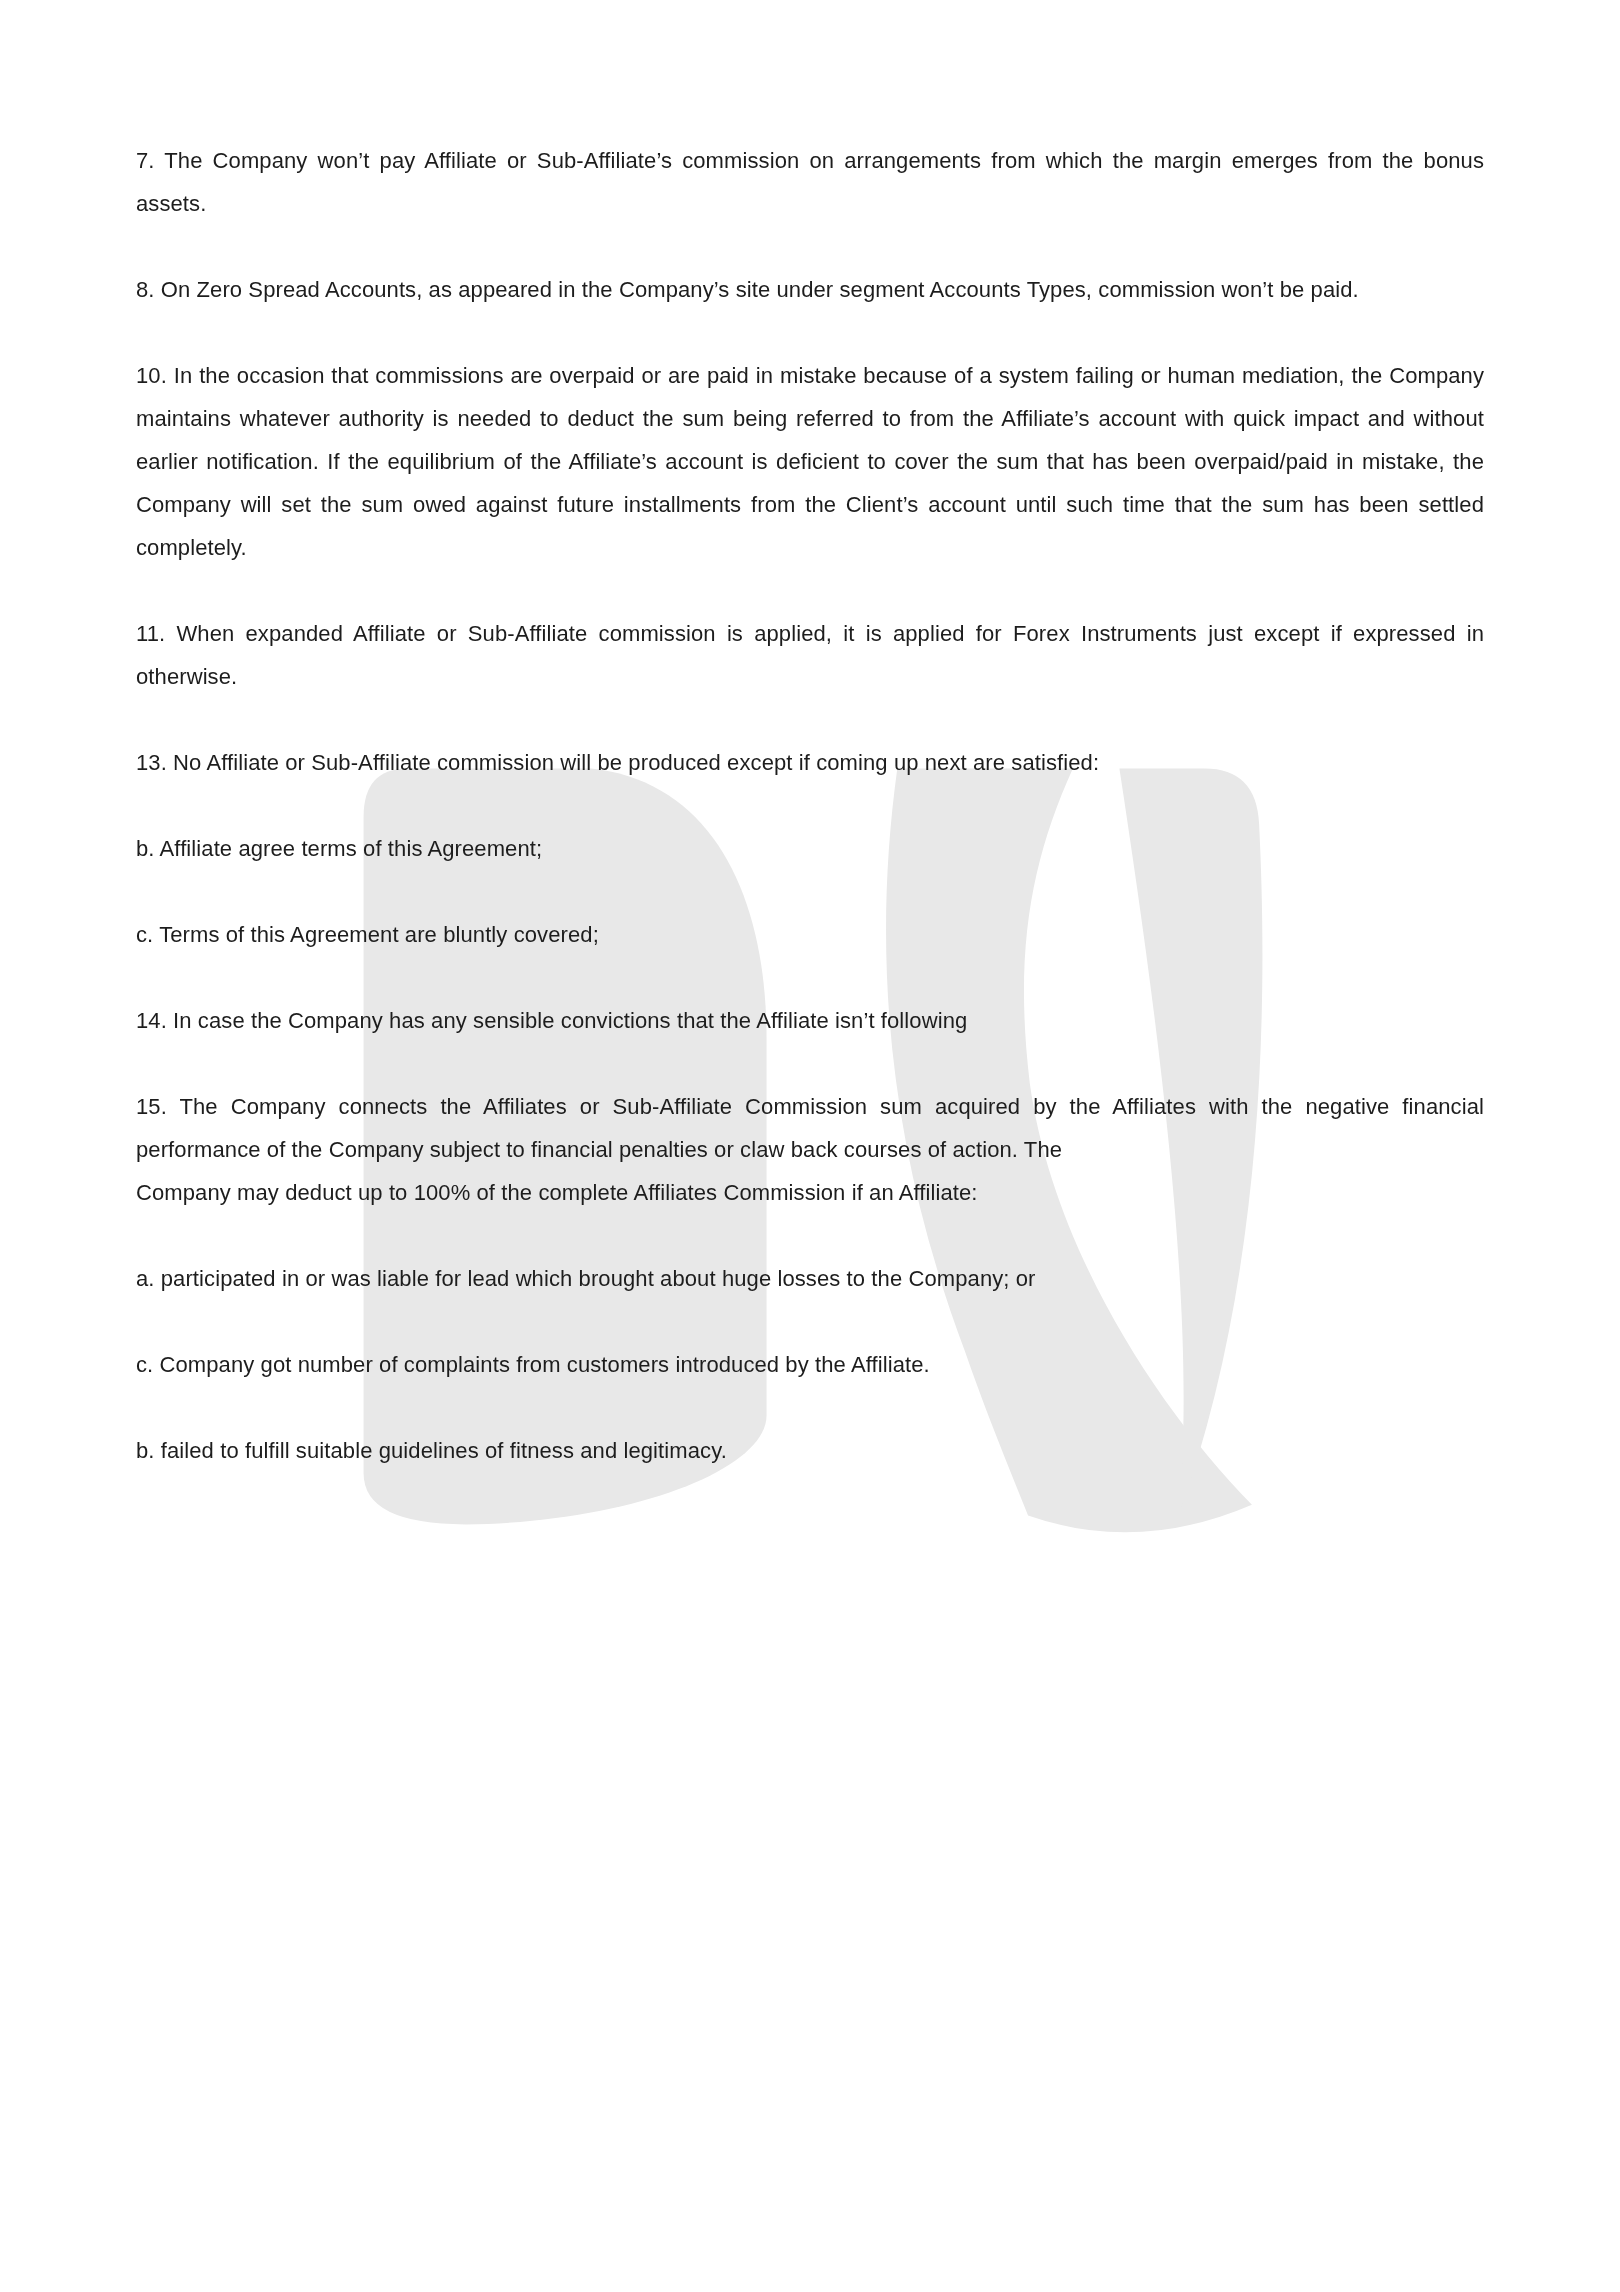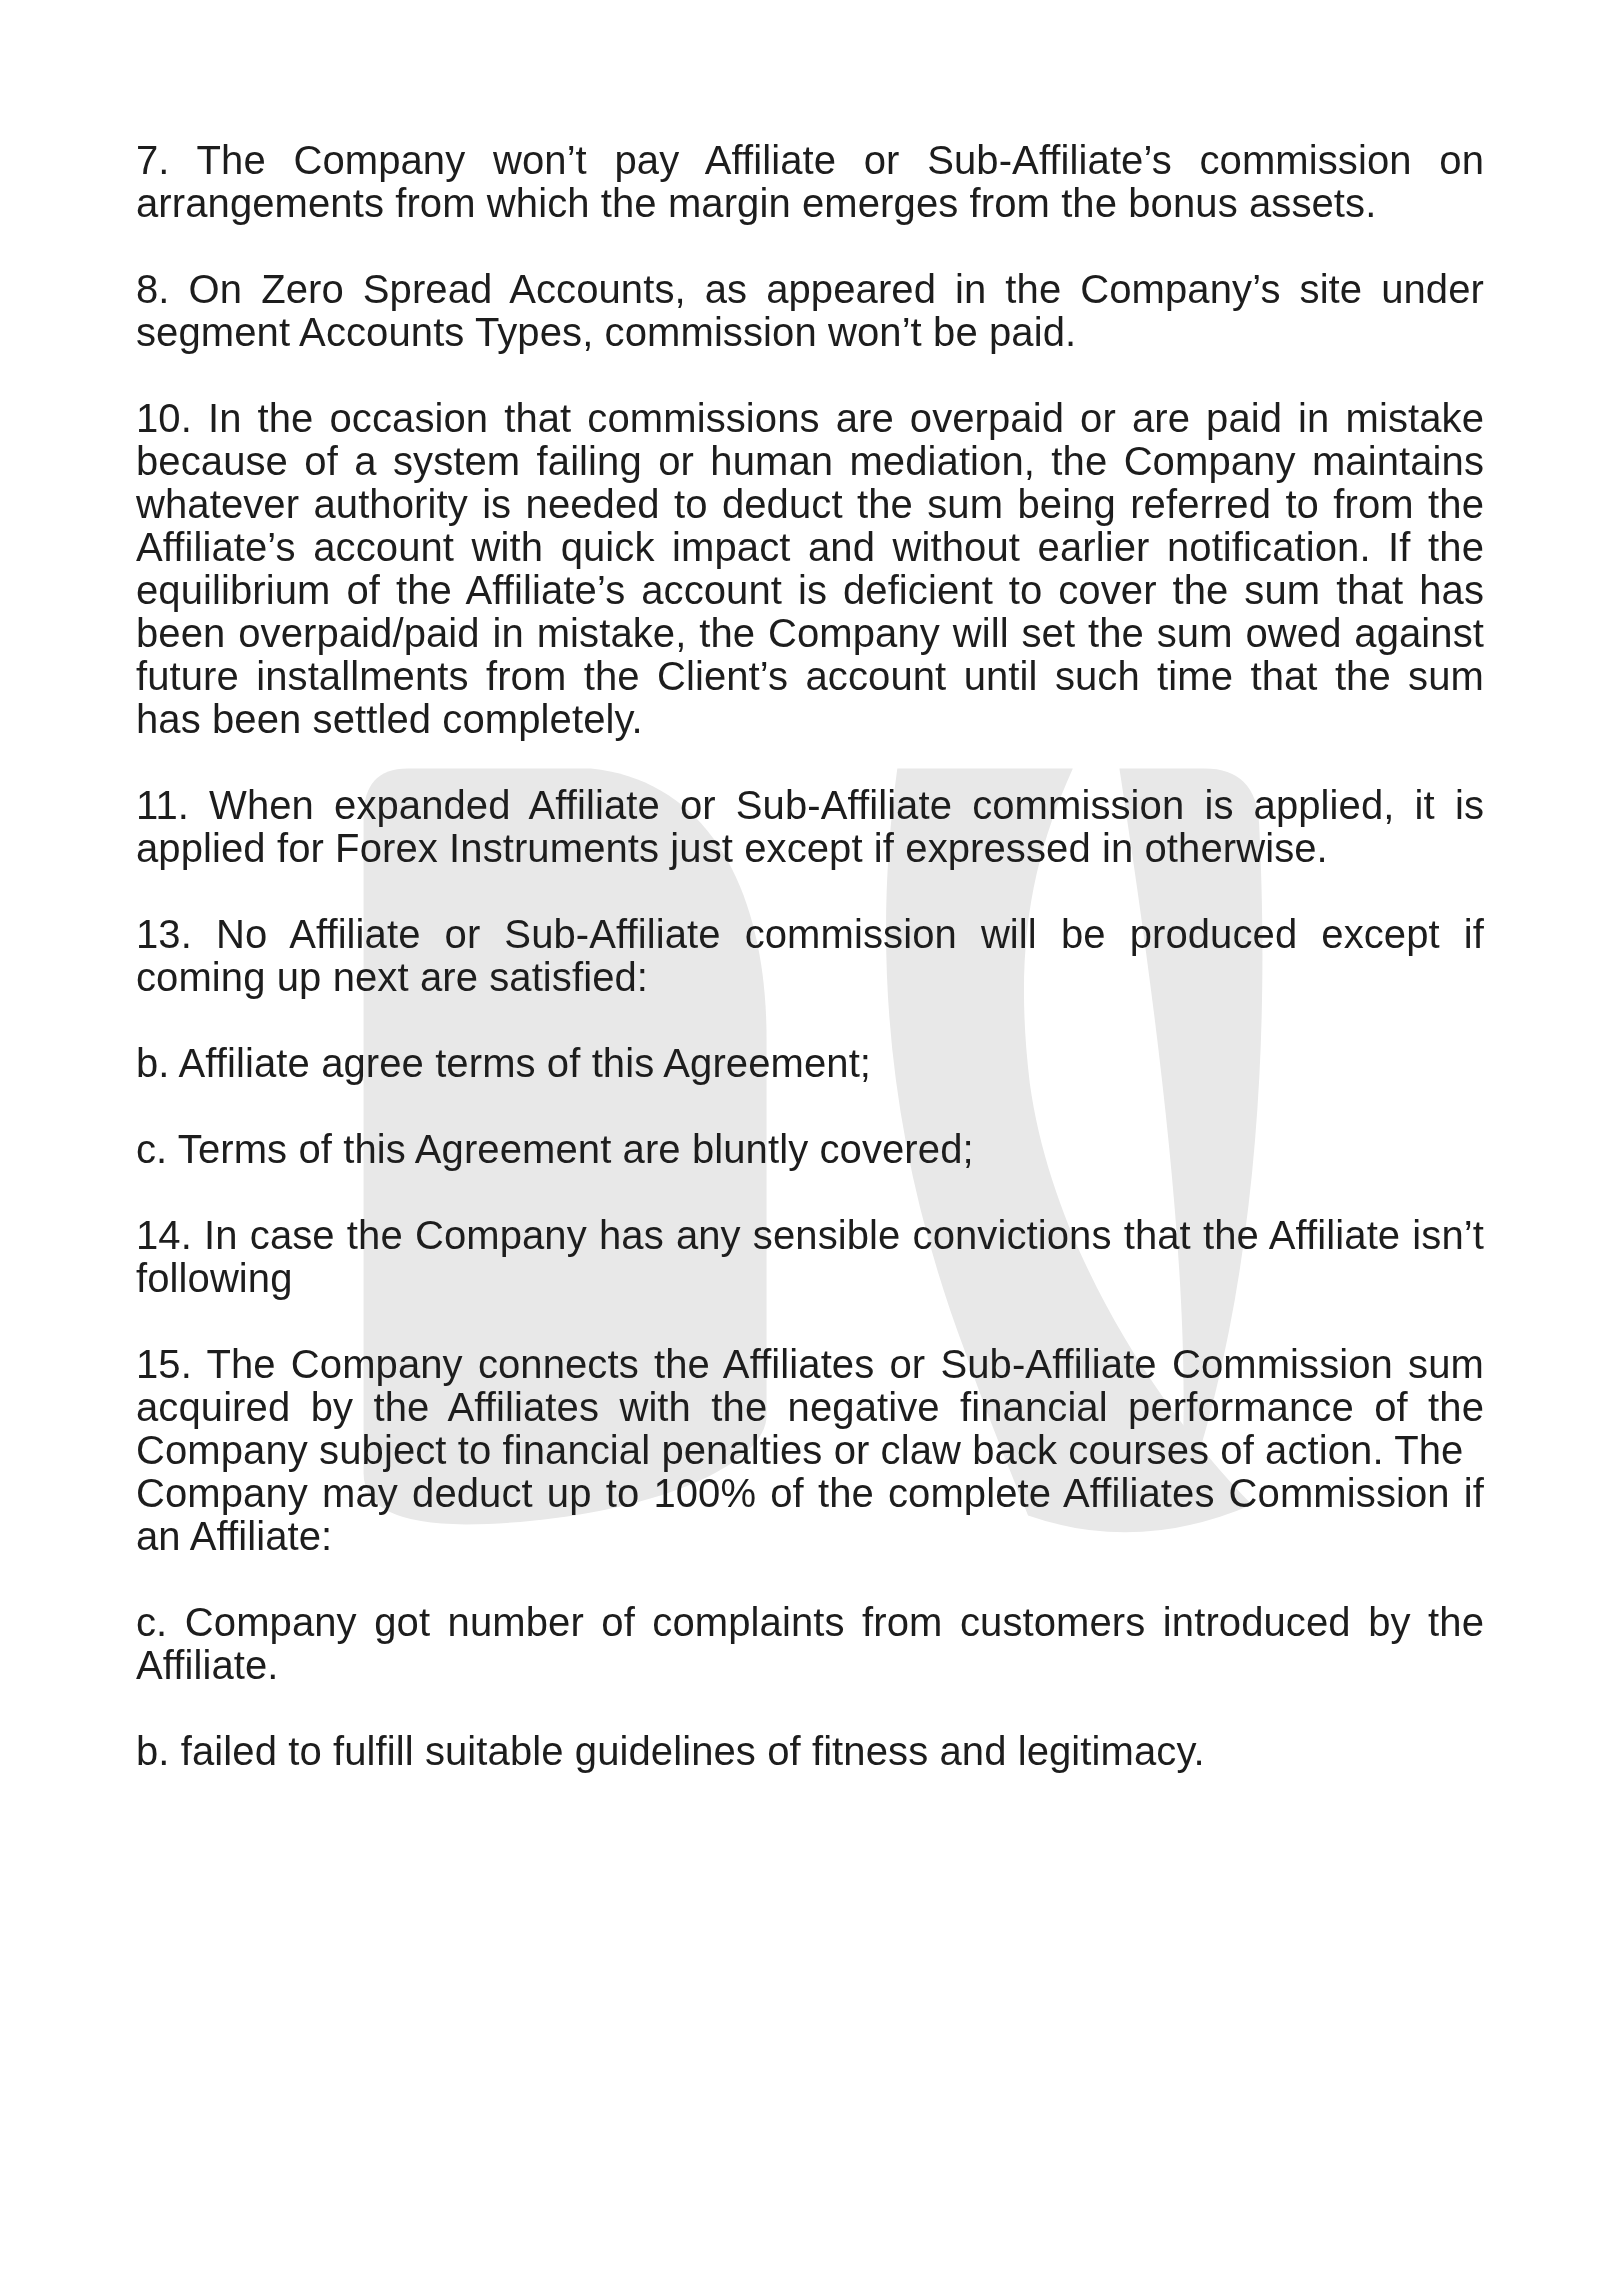--- a/index.html
+++ b/index.html
@@ -25,21 +25,21 @@
   }
   .content {
     position: relative;
     z-index: 1;
     box-sizing: border-box;
     padding: 139px 136px 0 136px;
     width: 1620px;
   }
   .content p {
     margin: 0 0 43px 0;
-    font-size: 40px;
+    font-size: 22px;
     line-height: 43px;
     font-weight: 400;
     color: #1d1d1d;
     text-align: justify;
     white-space: pre-line;
     letter-spacing: 0.1px;
   }
 </style>
 </head>
 <body>
@@ -60,16 +60,17 @@
   <p>7. The Company won’t pay Affiliate or Sub-Affiliate’s commission on arrangements from which the margin emerges from the bonus assets.</p>
   <p>8. On Zero Spread Accounts, as appeared in the Company’s site under segment Accounts Types, commission won’t be paid.</p>
   <p>10. In the occasion that commissions are overpaid or are paid in mistake because of a system failing or human mediation, the Company maintains whatever authority is needed to deduct the sum being referred to from the Affiliate’s account with quick impact and without earlier notification. If the equilibrium of the Affiliate’s account is deficient to cover the sum that has been overpaid/paid in mistake, the Company will set the sum owed against future installments from the Client’s account until such time that the sum has been settled completely.</p>
   <p>11. When expanded Affiliate or Sub-Affiliate commission is applied, it is applied for Forex Instruments just except if expressed in otherwise.</p>
   <p>13. No Affiliate or Sub-Affiliate commission will be produced except if coming up next are satisfied:</p>
   <p>b. Affiliate agree terms of this Agreement;</p>
   <p>c. Terms of this Agreement are bluntly covered;</p>
   <p>14. In case the Company has any sensible convictions that the Affiliate isn’t following</p>
   <p>15. The Company connects the Affiliates or Sub-Affiliate Commission sum acquired by the Affiliates with the negative financial performance of the Company subject to financial penalties or claw back courses of action. The
 Company may deduct up to 100% of the complete Affiliates Commission if an Affiliate:</p>
+  <p>a. participated in or was liable for lead which brought about huge losses to the Company; or</p>
   <p>c. Company got number of complaints from customers introduced by the Affiliate.</p>
   <p>b. failed to fulfill suitable guidelines of fitness and legitimacy.</p>
 </main>
 
 
 </body></html>

